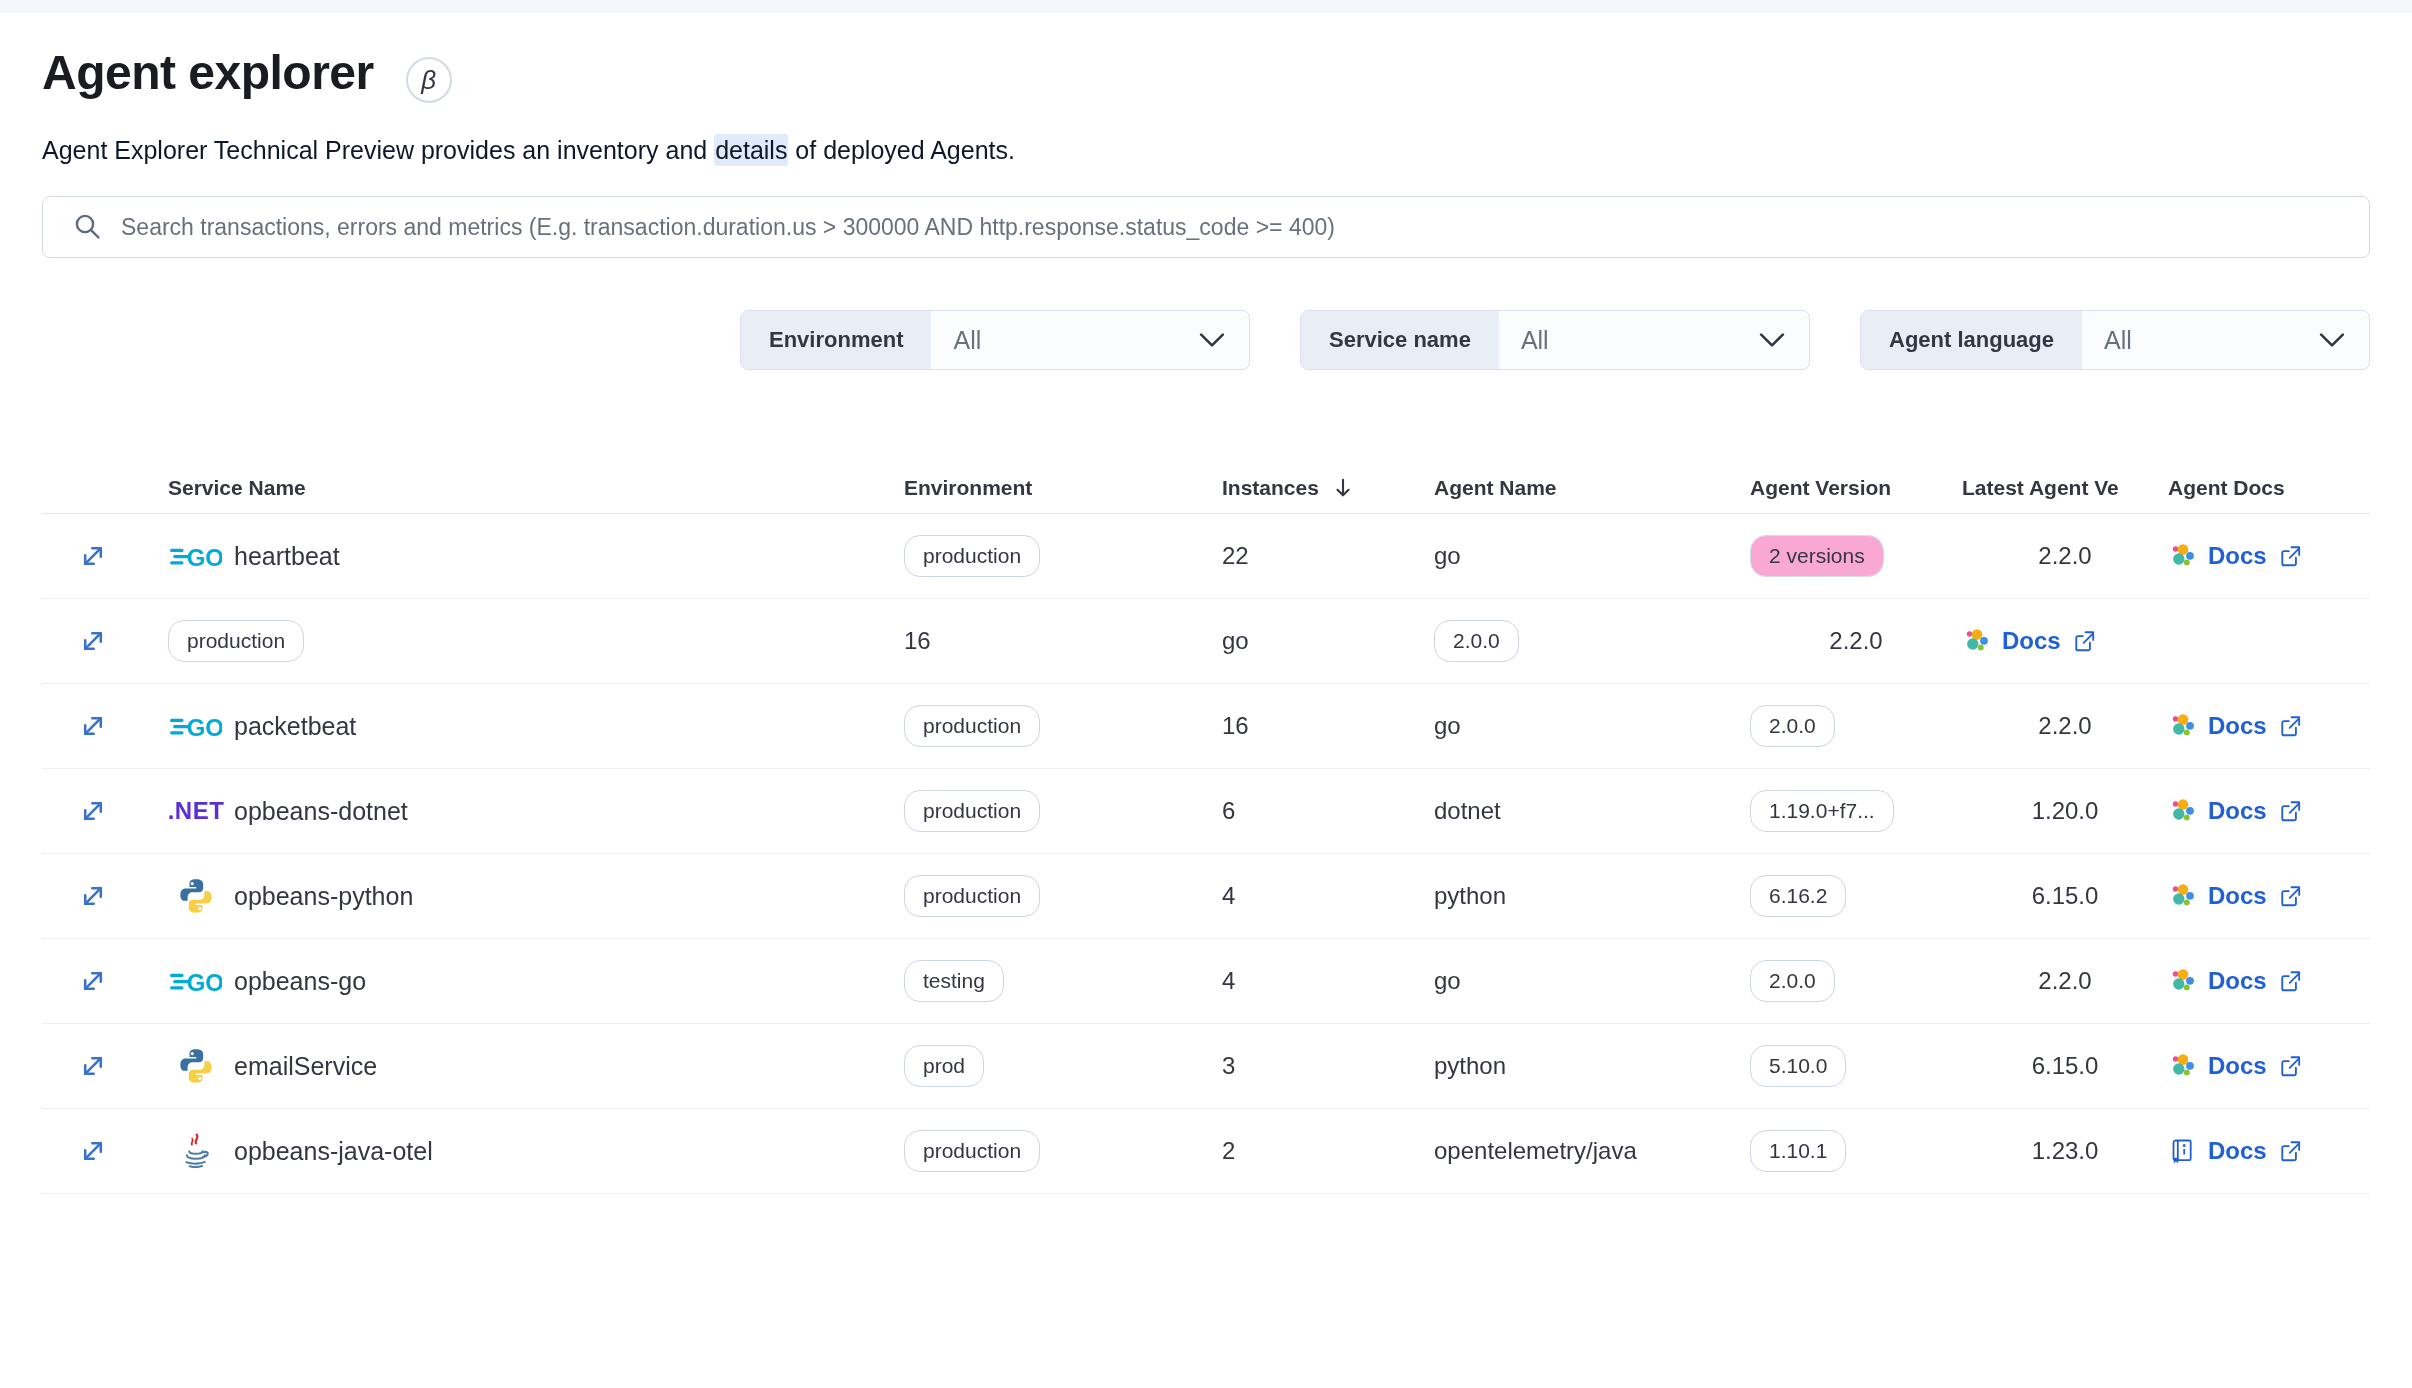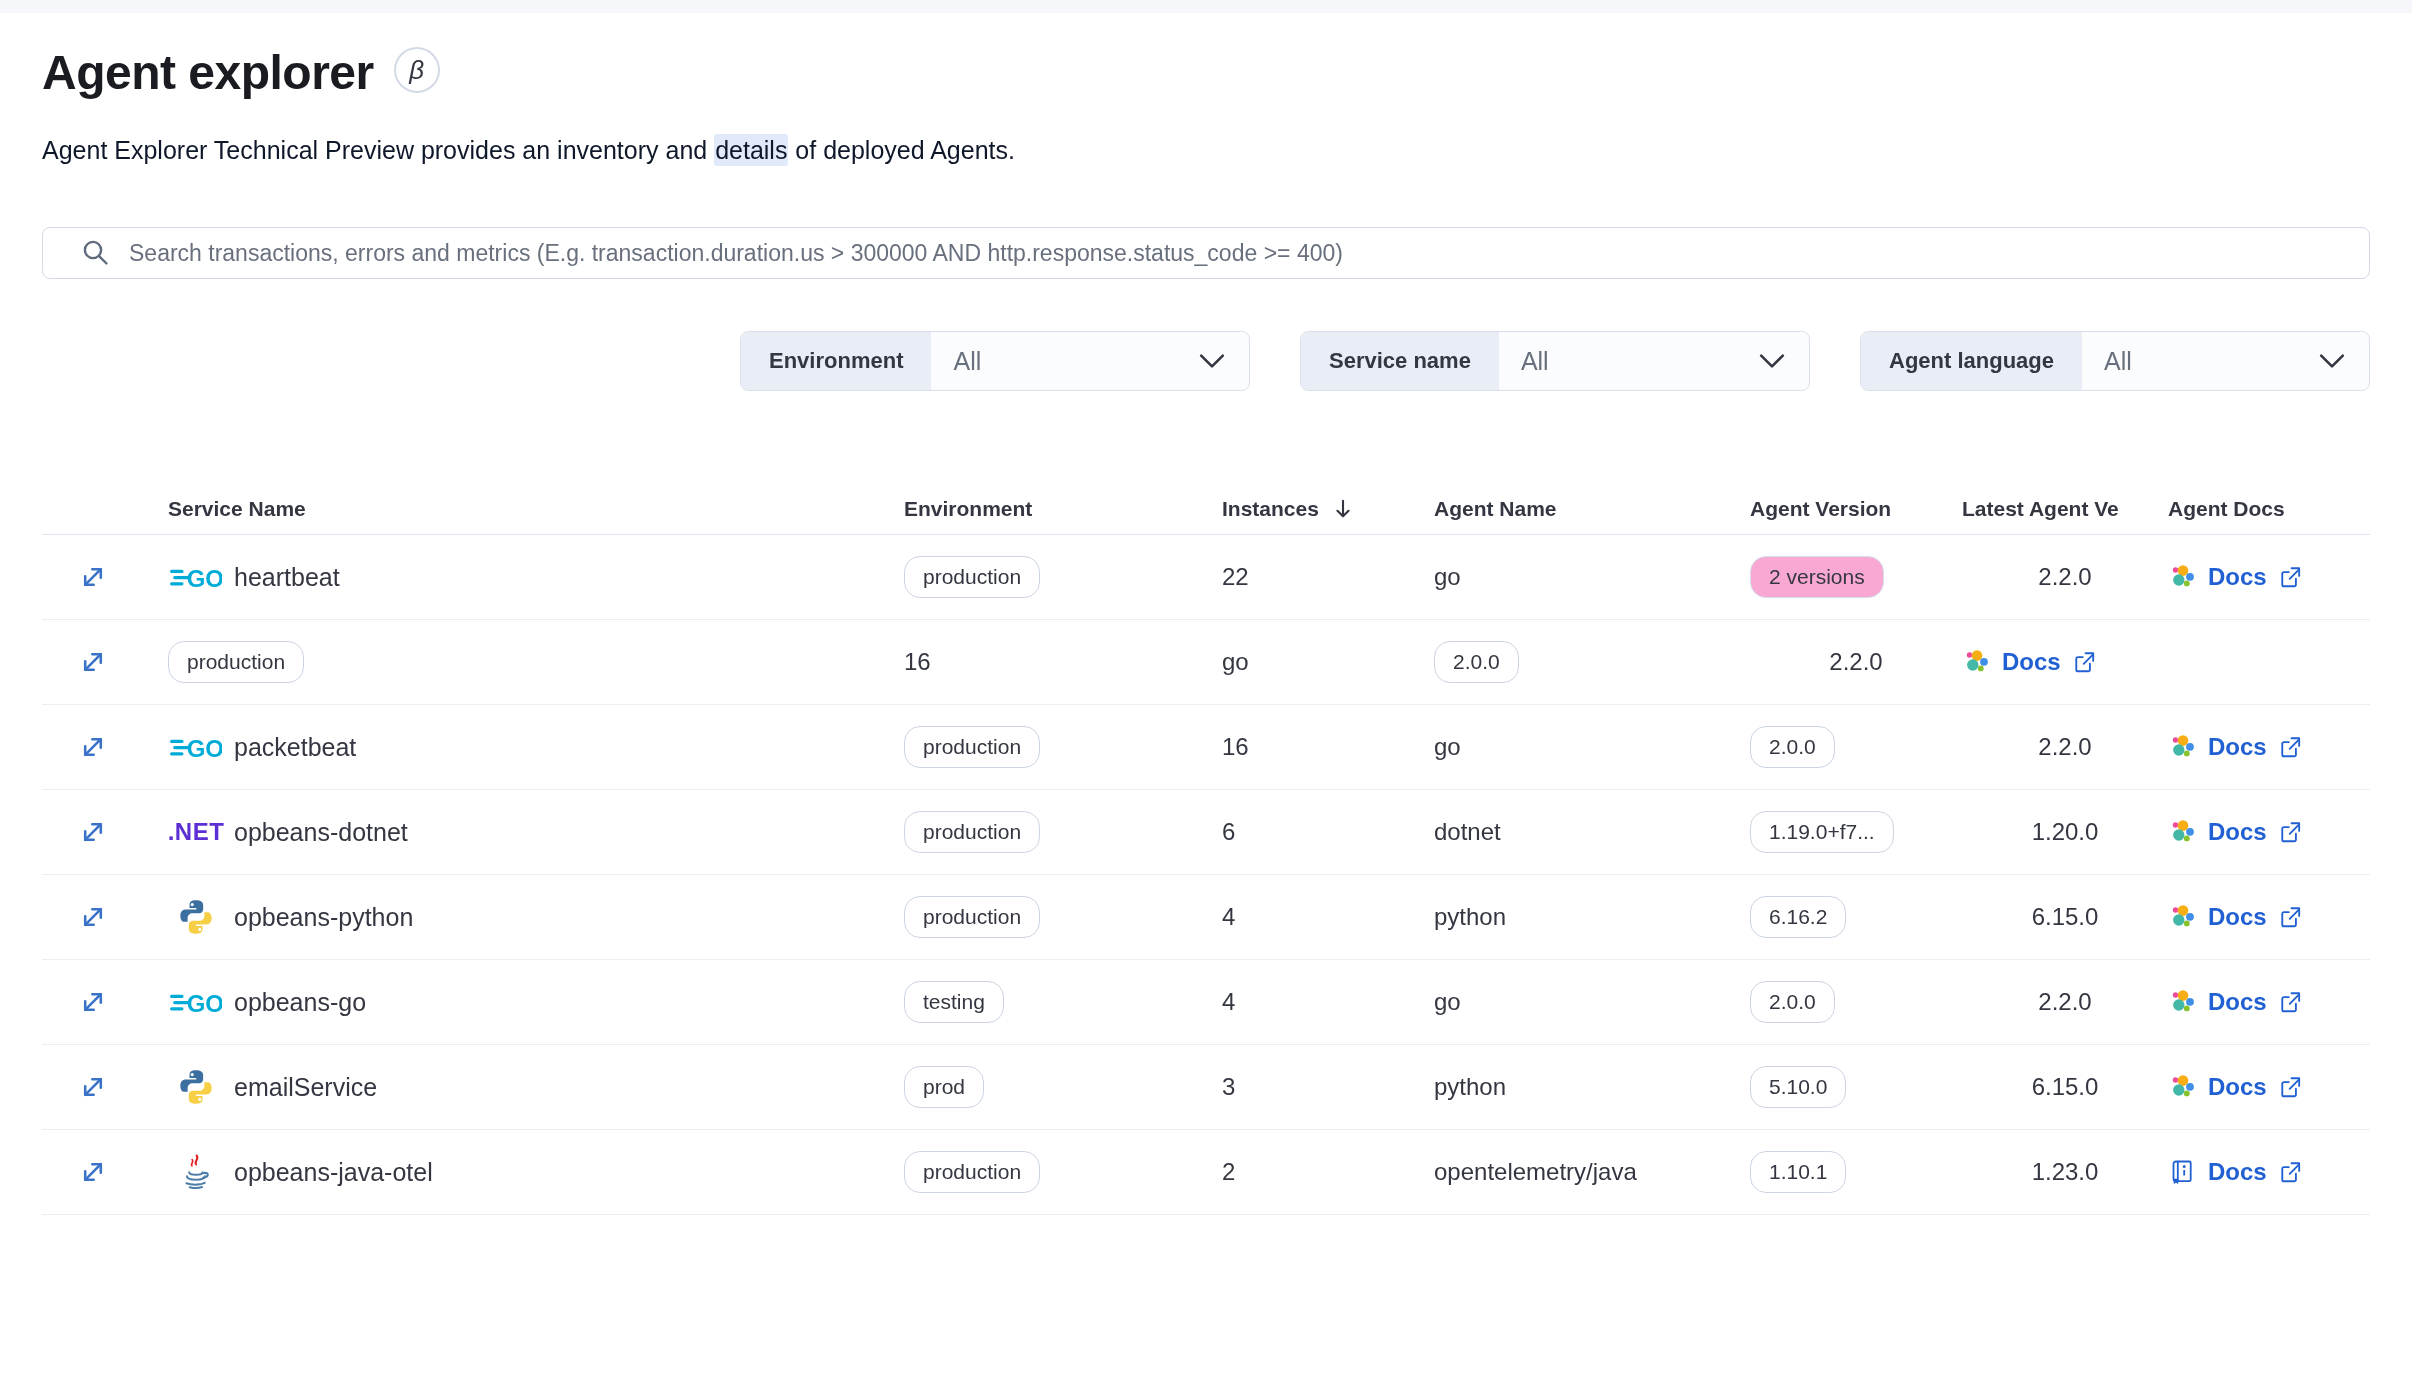--- a/index.html
+++ b/index.html
@@ -7,37 +7,37 @@
     width: 2412px; height: 1388px;
     background: #ffffff;
     font-family: "Liberation Sans", "DejaVu Sans", sans-serif;
     color: #343741;
     overflow: hidden;
   }
   .top-strip { width: 100%; height: 13px; background: #f5f7fa; }
   .content { width: 2328px; margin: 0 auto 0 42px; }
 
   
-  .page-header { margin-top: 30px; display: flex; align-items: center; }
+  .page-header { margin-top: 30px; display: flex; align-items: flex-end; gap: 12px; }
   .page-title { font-size: 48px; font-weight: 700; color: #1a1c21; letter-spacing: -0.5px; line-height: 60px; }
   .beta-badge {
     width: 46px; height: 46px; border-radius: 50%;
     border: 2px solid #d3dae6; color: #343741;
     font-size: 26px; font-style: italic;
     display: flex; align-items: center; justify-content: center;
     margin-left: 20px; margin-top: -6px; background: #fff;
   }
   .page-subtitle { margin-top: 30px; font-size: 25px; color: #0f172a; line-height: 34px; }
   .page-subtitle .hl { background: #e0eafa; border-radius: 3px; padding: 2px 1px; }
 
   
   .search-bar {
-    margin-top: 60px; height: 52px; width: 100%;
+    margin-top: 29px; height: 62px; width: 100%;
     border: 1px solid #d3dae6; border-radius: 8px; background: #fff;
-    display: flex; align-items: center; padding: 0 20px 0 38px;
+    display: flex; align-items: center; padding: 0 20px 0 30px;
   }
   .search-bar svg { flex: 0 0 auto; }
   .search-input {
     flex: 1; border: none; outline: none; background: transparent;
     font-size: 23px; color: #343741; margin-left: 18px;
     font-family: "Liberation Sans", "DejaVu Sans", sans-serif;
   }
   .search-input::placeholder { color: #69707d; opacity: 1; }
 
   

